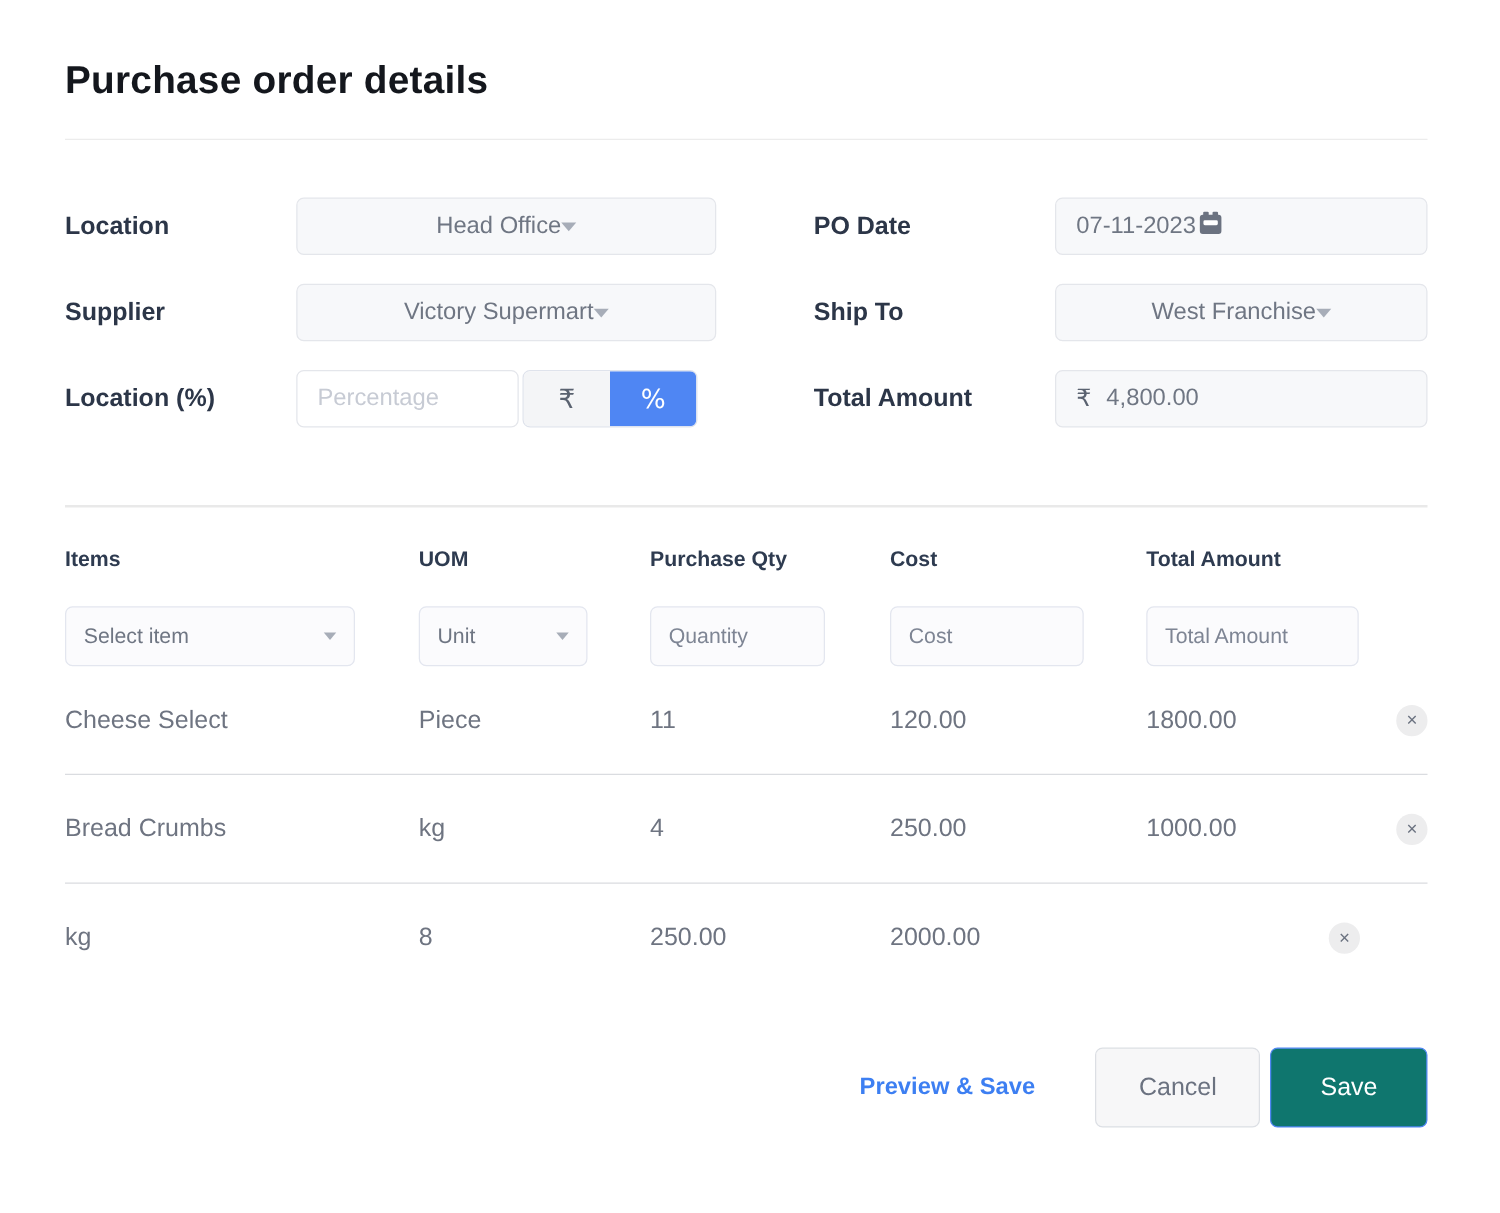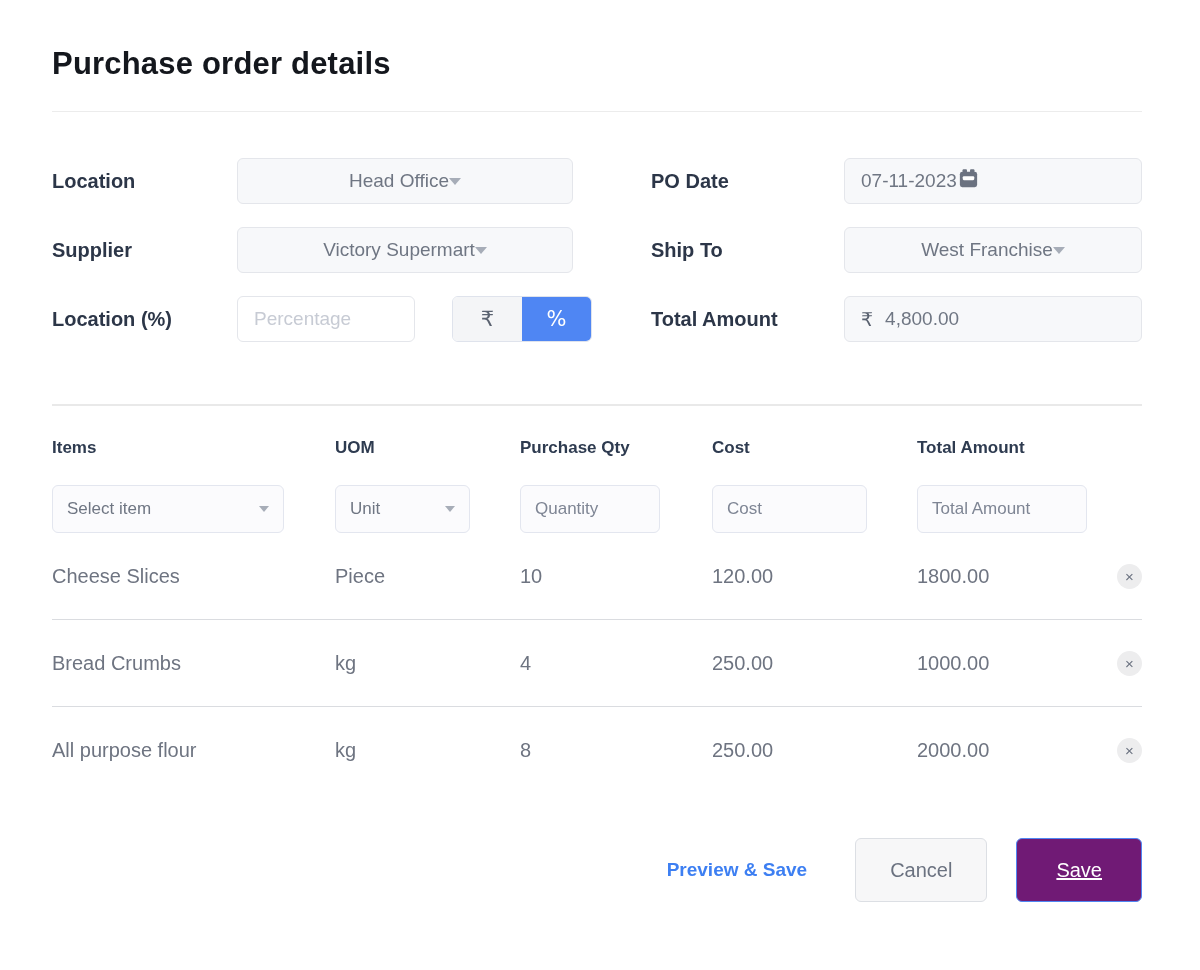--- a/index.html
+++ b/index.html
@@ -21,21 +21,21 @@
     font-size: 19px; padding: 0 16px;
   }
   .select-box, .readonly-box { background: #f7f8fa; border: 1px solid #e4e6eb; color: #6f7683; }
   .select-box { justify-content: center; cursor: pointer; }
   .caret { width: 0; height: 0; border-left: 6px solid transparent; border-right: 6px solid transparent; border-top: 7px solid #a7adb8; }
 
   .date-box { background: #f7f8fa; border: 1px solid #e4e6eb; color: #6f7683;
     height: 46px; border-radius: 6px; display: flex; align-items: center; 
     font-size: 19px; padding: 0 14px 0 16px; cursor: pointer; }
 
-  .discount-wrap { display: flex; align-items: center; gap: 37px; }
+  .discount-wrap { display: flex; align-items: center; gap: 3px; }
   .discount-input { width: 178px; height: 46px; border: 1px solid #e4e6eb; border-radius: 6px;
     background: #ffffff; font-size: 19px; padding: 0 16px; color: #4a4f5a;
     font-family: "Liberation Sans", "DejaVu Sans", sans-serif; outline: none; }
   .discount-input::placeholder { color: #c7cbd4; }
 
   .toggle { display: flex; height: 46px; border-radius: 6px; overflow: hidden; border: 1px solid #dfe3ec; }
   .toggle-seg { width: 69px; height: 100%; display: flex; align-items: center; justify-content: center;
     font-size: 21px; cursor: pointer; border: none; background: #f4f5f7; color: #5a6270;
     font-family: "DejaVu Sans", sans-serif; }
   .toggle-seg.active { background: #4f86f3; color: #ffffff; }
@@ -64,21 +64,21 @@
     color: #6b7280; font-size: 15px; display: flex; align-items: center; justify-content: center;
     cursor: pointer; justify-self: end; line-height: 1; }
 
   
   .footer { margin-top: 44px; display: flex; align-items: center; justify-content: flex-end; }
   .link-btn { background: none; border: none; color: #3d7ff2; font-size: 19px; font-weight: 700;
     cursor: pointer; font-family: "Liberation Sans", "DejaVu Sans", sans-serif; }
   .btn { height: 64px; border-radius: 6px; font-size: 20px; cursor: pointer; padding: 0 34px;
     font-family: "Liberation Sans", "DejaVu Sans", sans-serif; }
   .btn-cancel { margin-left: 48px; background: #f7f7f8; border: 1px solid #dcdfe4; color: #6b7280; }
-  .btn-save { margin-left: 29px; background: #701a75; border: 1px solid #4f86f3; color: #ffffff; padding: 0 39px; text-decoration: underline; }
+  .btn-save { margin-left: 8px; background: #0f766e; border: 1px solid #4f86f3; color: #ffffff; padding: 0 39px; }
 </style>
 </head>
 <body>
 
 <div class="container">
 
   <h1 class="page-title">Purchase order details</h1>
   <div class="divider-1"></div>
 
   <div class="form-section">
@@ -161,43 +161,42 @@
       </div>
     </div>
     <div><input class="cell-input w-qty" type="text" placeholder="Quantity" style=""></div>
     <div><input class="cell-input w-cost" type="text" placeholder="Cost" style=""></div>
     <div><input class="cell-input w-total" type="text" placeholder="Total Amount" style=""></div>
     <div></div>
   </div>
 
   <div class="items-rows" id="items-rows">
     <div class="items-grid item-row">
-      <div class="td">Cheese Slices</div>
+      <div class="td">Cheese Select</div>
       <div class="td">Piece</div>
-      <div class="td">10</div>
+      <div class="td">11</div>
       <div class="td">120.00</div>
       <div class="td">1800.00</div>
       <button class="remove-btn">
         <span>×</span>
       </button>
     </div>
 
     <div class="items-grid item-row">
       <div class="td">Bread Crumbs</div>
       <div class="td">kg</div>
       <div class="td">4</div>
       <div class="td">250.00</div>
       <div class="td">1000.00</div>
       <button class="remove-btn">
         <span>×</span>
       </button>
     </div>
 
     <div class="items-grid item-row">
-      <div class="td">All purpose flour</div>
       <div class="td">kg</div>
       <div class="td">8</div>
       <div class="td">250.00</div>
       <div class="td">2000.00</div>
       <button class="remove-btn">
         <span>×</span>
       </button>
     </div>
   </div>
 

